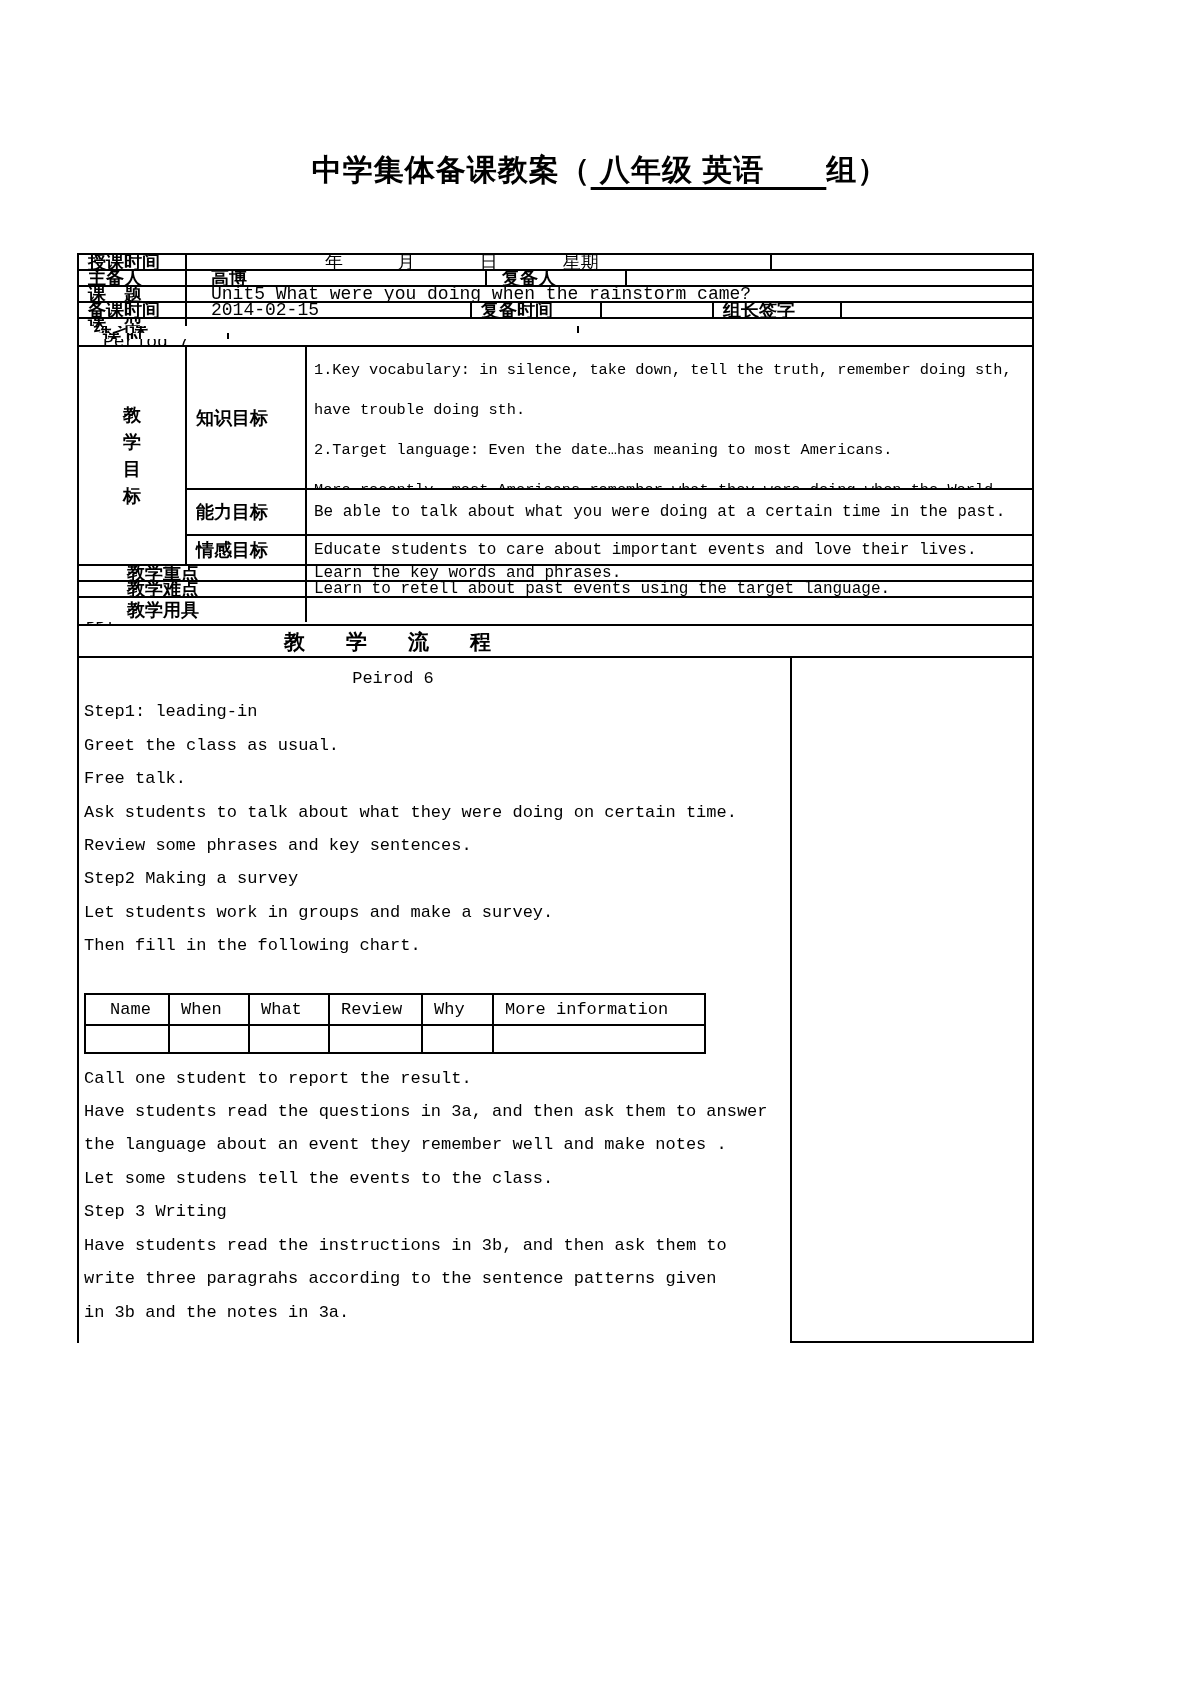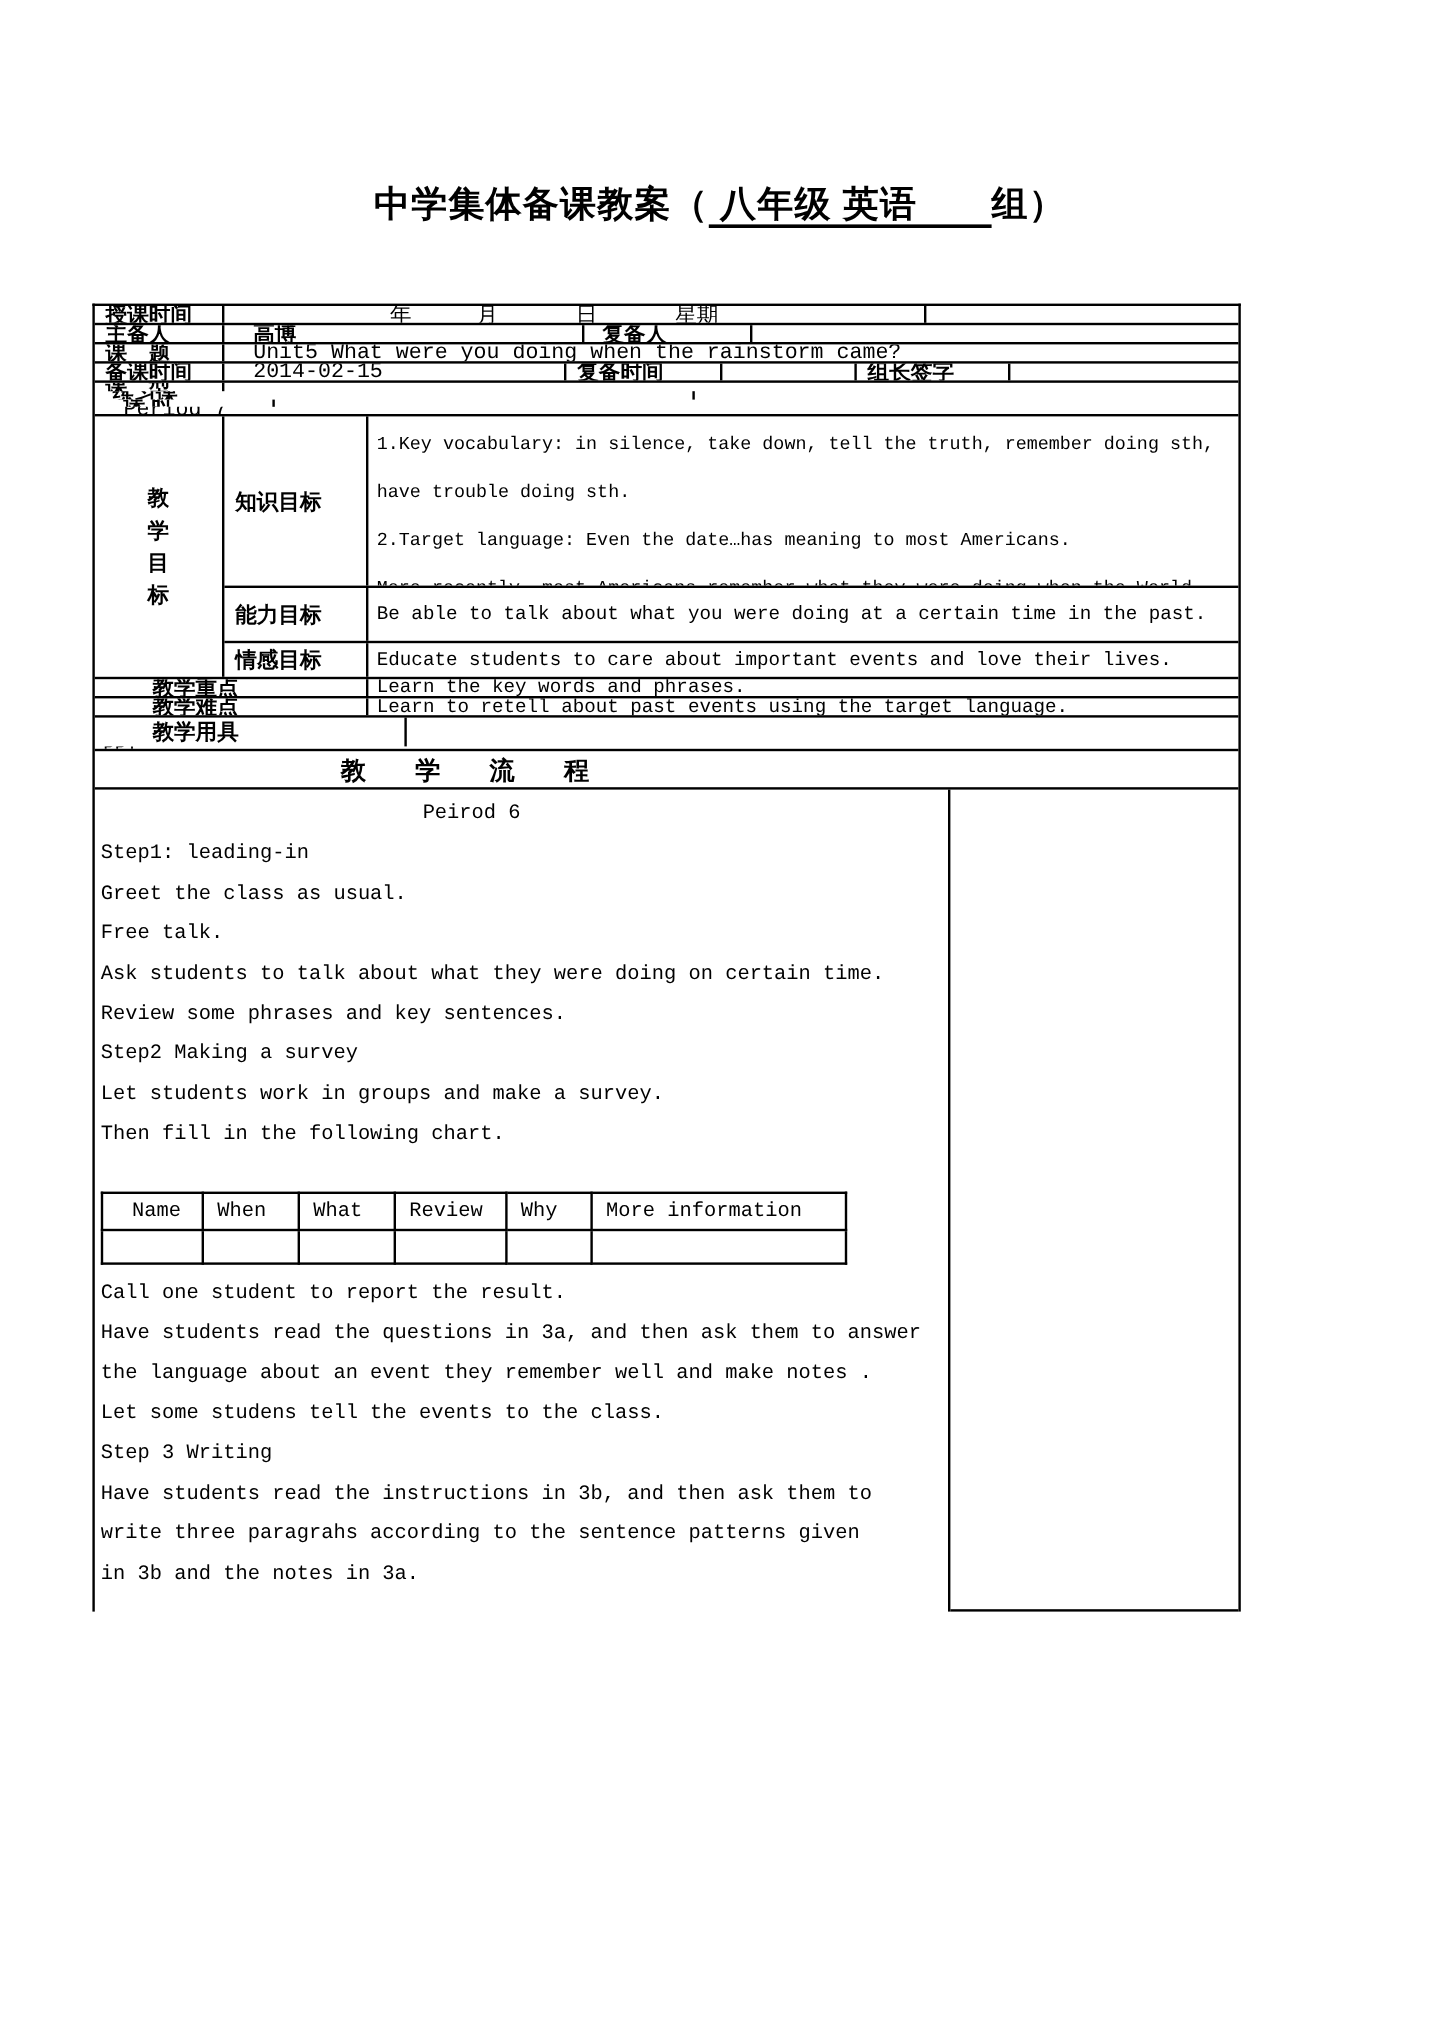--- a/index.html
+++ b/index.html
@@ -156,21 +156,21 @@
       <div class="cell label-c" style="width:228px">教学重点</div>
       <div class="cell wfill last val16">Learn the key words and phrases.</div>
     </div>
 
     <div class="row h29">
       <div class="cell label-c" style="width:228px">教学难点</div>
       <div class="cell wfill last val16">Learn to retell about past events using the target language.</div>
     </div>
 
     <div class="row h28">
-      <div class="cell label-c" style="width:260px">教学用具</div>
+      <div class="cell label-c" style="width:228px">教学用具</div>
       <div class="cell wfill last val16">PPT</div>
     </div>
 
     <div class="row h32">
       <div class="cell wfill last proc-header" style="border-right:none">教　学　流　程</div>
     </div>
 
     <div class="row content-row">
       <div class="cell main-cell">
         <div class="cline center-line">Peirod 6</div>

